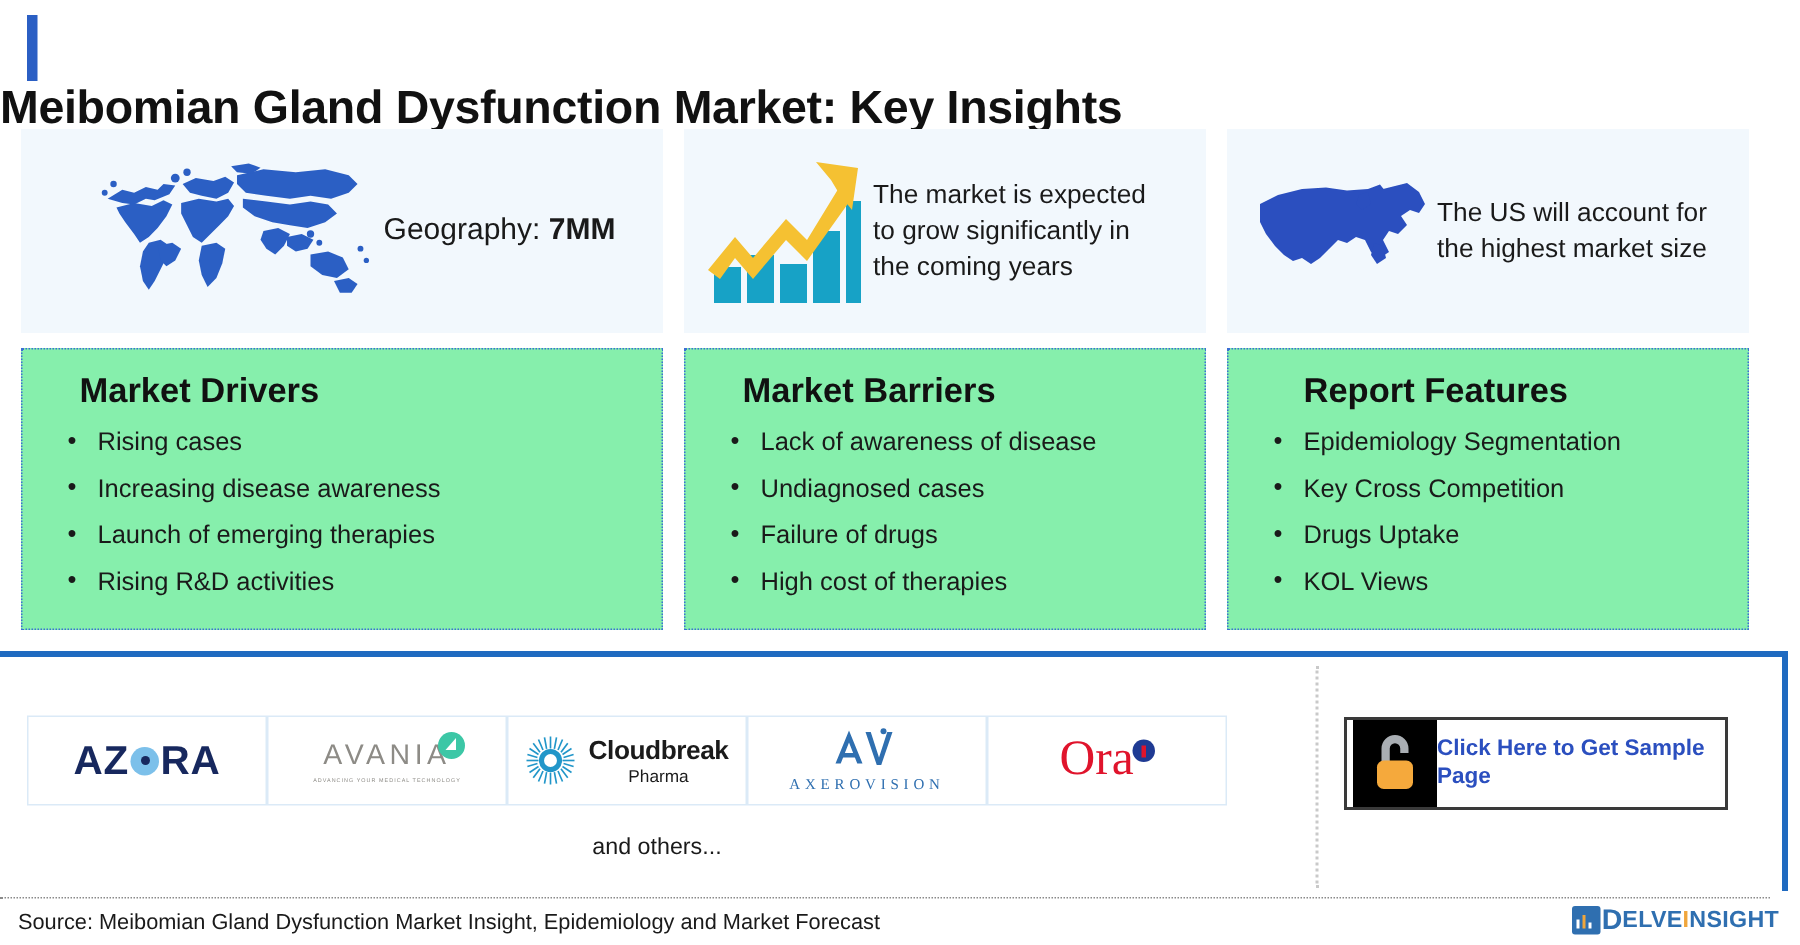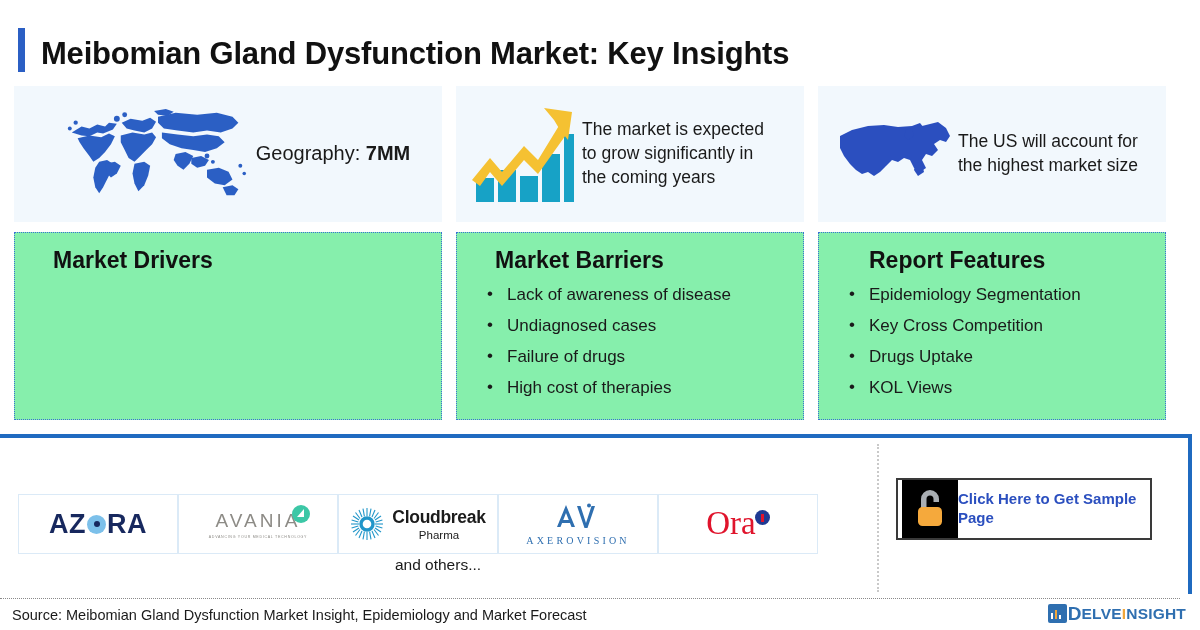--- a/index.html
+++ b/index.html
@@ -5,21 +5,21 @@
   * { box-sizing: border-box; margin: 0; padding: 0; }
   html, body {
     width: 1200px; height: 630px;
     background: #ffffff;
     font-family: "Liberation Sans", sans-serif;
     overflow: hidden;
   }
   .page { position: relative; width: 1200px; height: 630px; }
 
   
-  .header { position: absolute; left: 0; top: 10px; width: 1200px; height: 62px; display: flex; align-items: flex-end; }
+  .header { position: absolute; left: 0; top: 10px; width: 1200px; height: 62px; display: flex; align-items: flex-start; flex-direction: column; }
   .title-bar { width: 7px; height: 44px; background: #2b5fc4; margin-left: 18px; margin-right: 16px; flex: none; }
   .title { font-size: 31px; font-weight: bold; color: #111111; letter-spacing: -0.2px; white-space: nowrap; }
 
   
   .top-row { position: absolute; left: 14px; top: 86px; width: 1172px; height: 136px; display: flex; gap: 14px; }
   .panel { background: #f2f8fd; display: flex; align-items: center; }
   .panel-a { width: 428px; justify-content: center; }
   .panel-b { width: 348px; }
   .panel-c { width: 348px; }
   .panel-text { font-size: 17.5px; color: #1a1a1a; line-height: 1.36; }
@@ -38,21 +38,21 @@
   .card ul { list-style: none; }
   .card li { font-size: 17px; color: #1a1a1a; line-height: 1.0; margin-bottom: 14px; position: relative; padding-left: 24px; }
   .card li:before { content: "\2022"; position: absolute; left: 4px; top: -1px; font-size: 17px; color: #1a1a1a; }
 
   
   .blue-frame { position: absolute; left: 0px; top: 434px; width: 1192px; height: 160px;
                 border-top: 4px solid #1f6ac0; border-right: 4px solid #1f6ac0; }
   .dot-divider { position: absolute; left: 877px; top: 444px; width: 0; height: 148px; border-left: 2px dotted #c9c9c9; }
 
   
-  .logos { position: absolute; left: 18px; top: 494px; width: 840px; height: 60px; display: flex; }
+  .logos { position: absolute; left: 18px; top: 477px; width: 840px; height: 60px; display: flex; }
   .logo-box { width: 160px; height: 60px; border: 1px solid #dbeaf7; background: #ffffff;
               display: flex; align-items: center; justify-content: center; }
   .and-others { position: absolute; left: 18px; top: 556px; width: 840px; text-align: center;
                 font-size: 15.5px; color: #1a1a1a; }
 
   
   .azura-txt { font-size: 27px; font-weight: bold; color: #17285e; letter-spacing: 0.5px;
                display: flex; align-items: center; }
   .azura-eye { width: 19px; height: 19px; border-radius: 50%; background: #7cc0ea;
                display: inline-flex; align-items: center; justify-content: center; margin: 0 1px; }
@@ -166,20 +166,26 @@
         </svg>
       </div>
       <div class="panel-text" style="max-width:180px;">The US will account for the highest market size</div>
     </div>
   </div>
 
   <div class="cards">
 
     <div class="card card-a">
       <div class="card-title">Market Drivers</div>
+      <ul>
+        <li>Rising cases</li>
+        <li>Increasing disease awareness</li>
+        <li>Launch of emerging therapies</li>
+        <li>Rising R&amp;D activities</li>
+      </ul>
     </div>
 
     <div class="card card-b">
       <div class="card-title">Market Barriers</div>
       <ul>
         <li>Lack of awareness of disease</li>
         <li>Undiagnosed cases</li>
         <li>Failure of drugs</li>
         <li>High cost of therapies</li>
       </ul>

